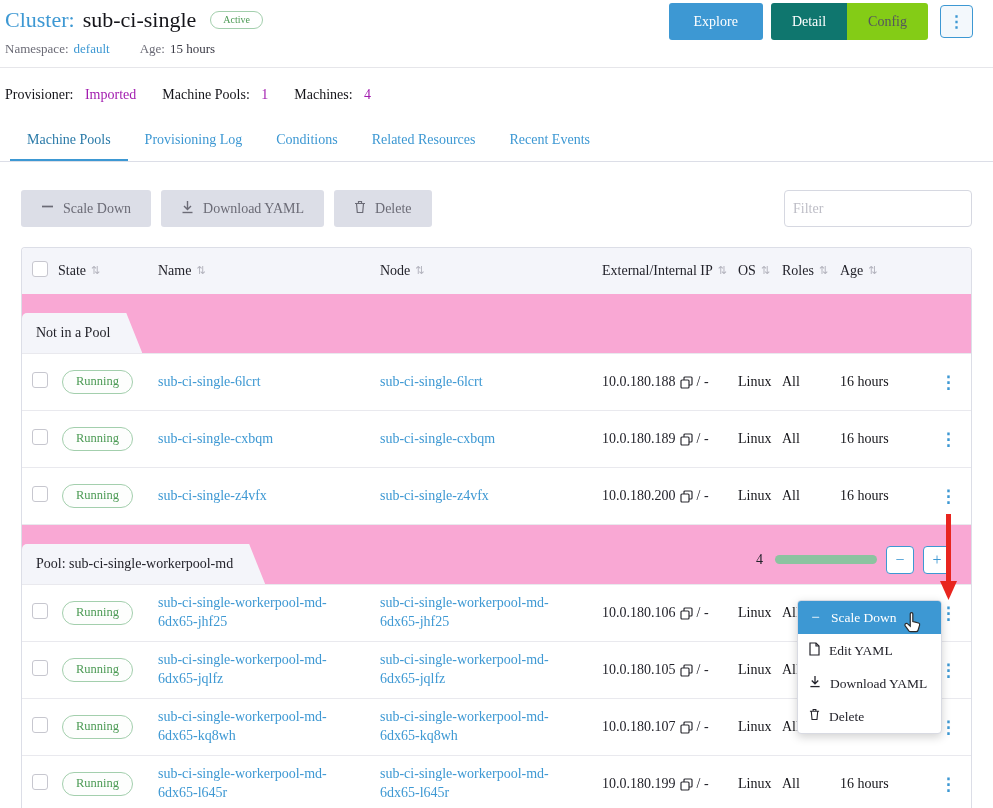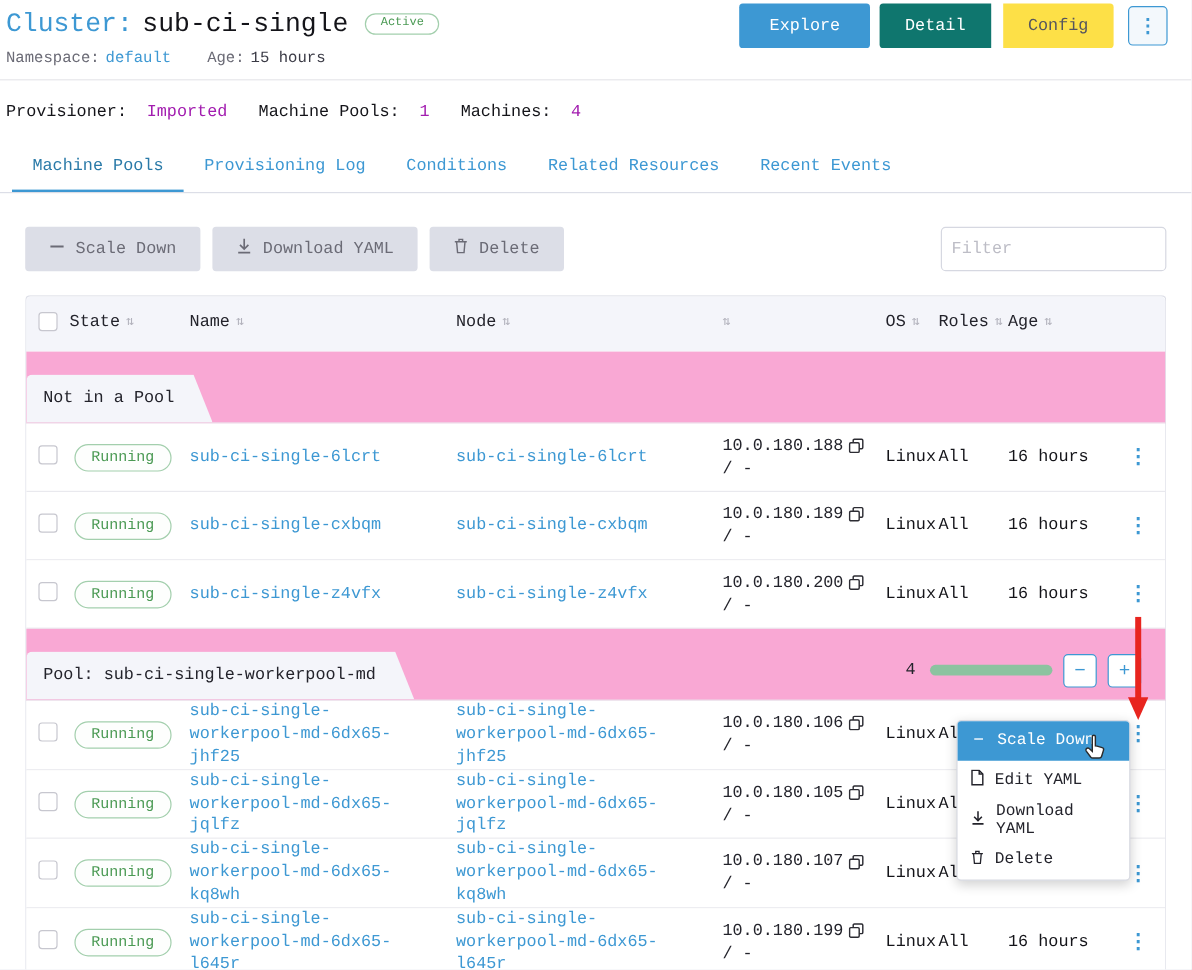--- a/index.html
+++ b/index.html
@@ -1,37 +1,37 @@
 <!DOCTYPE html>
 <html><head>
 <meta charset="utf-8">
 <style>
   * { box-sizing: border-box; }
   body { margin: 0; background: #fff; }
   .page { width: 993px; height: 808px; position: relative; overflow: hidden;
-          font-family: Liberation Mono, monospace; color: #141419; background: #fff; }
+          font-family: Liberation Serif, serif; color: #141419; background: #fff; }
 
   
   .header { padding: 4px 20px 0 5px; border-bottom: 1px solid #e6e6ea; }
   .title-row { display: flex; align-items: center; height: 32px; }
   .title-cluster { font-size: 22px; color: #3d98d3; }
   .title-name { font-size: 22px; color: #141419; margin-left: 8px; }
   .badge-active { margin-left: 14px; font-size: 10px; color: #4b9a54; border: 1px solid #a3cfad;
                   border-radius: 12px; padding: 2px 12px 3px; background: #fff; }
   .meta-row { display: flex; align-items: center; font-size: 13px; color: #6b6b76; margin: 5px 0 10px; }
   .meta-link { color: #3d98d3; margin-left: 5px; cursor: pointer; text-decoration: none; }
   .meta-dark { color: #3a3a45; margin-left: 5px; }
   .meta-gap { margin-left: 30px; }
 
   .top-actions { position: absolute; top: 3px; right: 20px; display: flex; align-items: flex-start; }
   .btn { font-size: 14px; height: 37px; display: inline-flex; align-items: center; justify-content: center;
          border: none; cursor: pointer; font-family: inherit; }
   .btn-explore { background: #3d98d3; color: #fff; padding: 0 25px; border-radius: 3px; margin-right: 8px; }
   .btn-detail  { background: #0f766e; color: #fff; padding: 0 21px; border-radius: 3px 0 0 3px; }
-  .btn-config  { background: #fde047; color: #55555e; padding: 0 21px; border-radius: 0 3px 3px 0; margin-left: 10px; }
+  .btn-config  { background: #84cc16; color: #55555e; padding: 0 21px; border-radius: 0 3px 3px 0; }
   .btn-kebab { width: 33px; height: 33px; margin-left: 12px; margin-top: 2px; border: 1px solid #3d98d3;
                border-radius: 4px; background: #f3f8fc; color: #3d98d3; font-size: 16px;
                display: flex; align-items: center; justify-content: center; cursor: pointer; }
   .btn-kebab::before { content: "⋮"; font-weight: bold; }
 
   
   .summary-row { display: flex; align-items: center; font-size: 14px; padding: 19px 20px 0 5px; }
   .summary-item { margin-right: 26px; }
   .summary-item .val { margin-left: 8px; color: #a21caf; }
 
@@ -181,20 +181,21 @@
         </div>
       <div class="th">
           <span>Name</span>
           <span class="sort-icon"></span>
         </div>
       <div class="th">
           <span>Node</span>
           <span class="sort-icon"></span>
         </div>
       <div class="th">
+          <span>External/Internal IP</span>
           <span class="sort-icon"></span>
         </div>
       <div class="th">
           <span>OS</span>
           <span class="sort-icon"></span>
         </div>
       <div class="th">
           <span>Roles</span>
           <span class="sort-icon"></span>
         </div>

